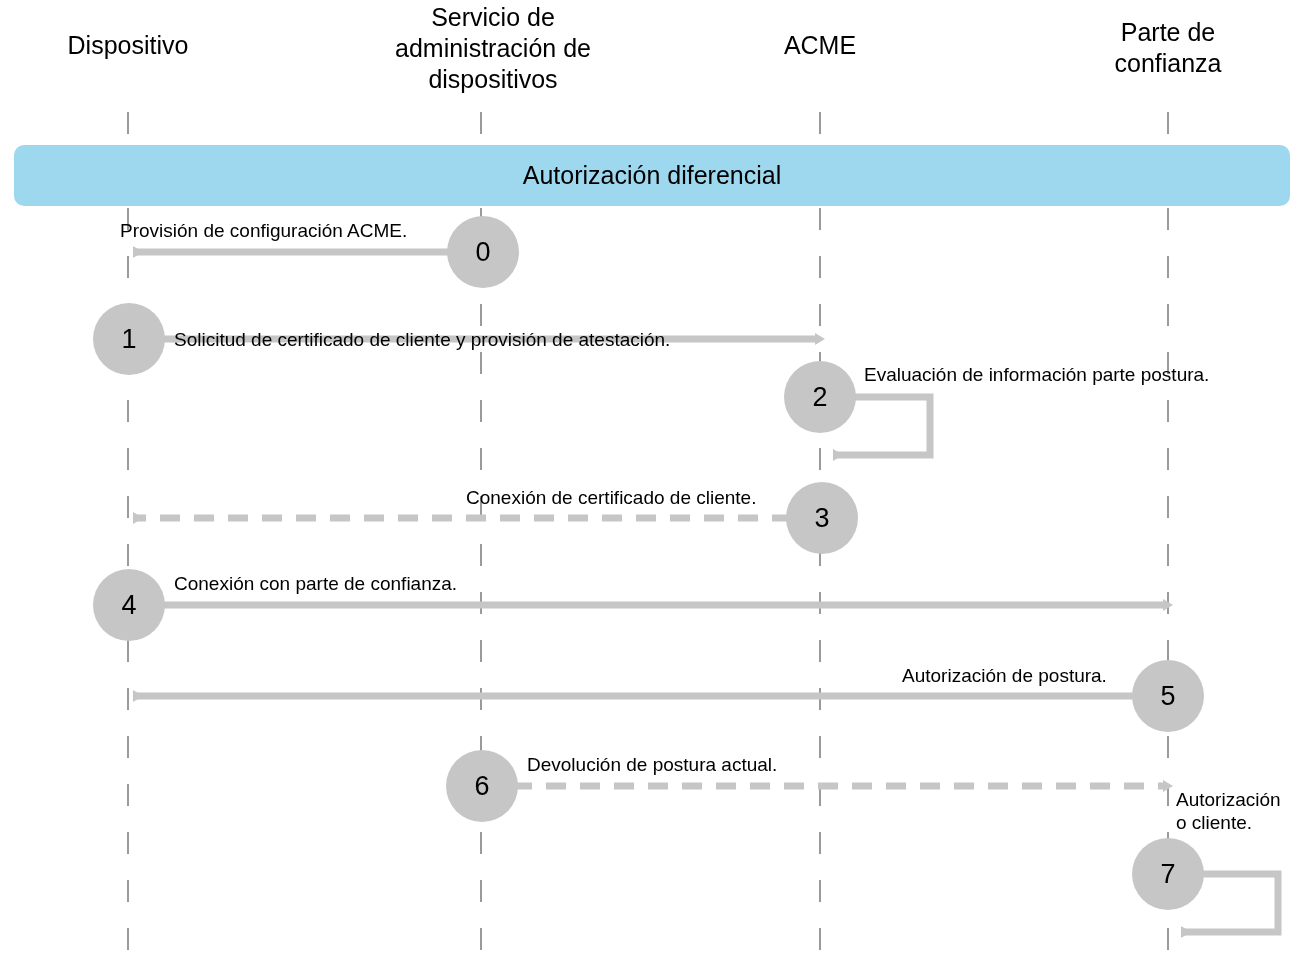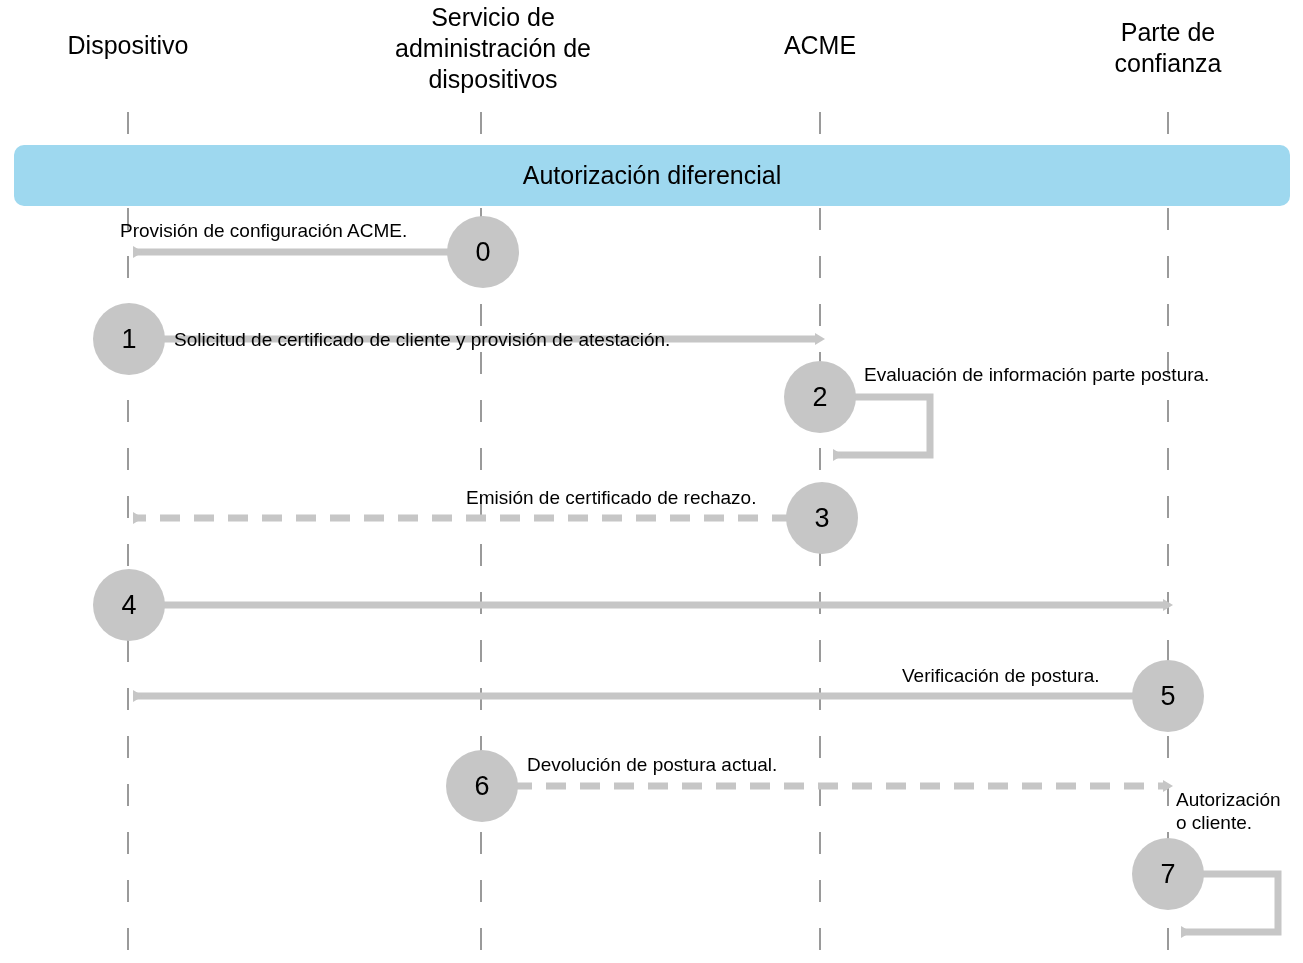--- a/index.html
+++ b/index.html
@@ -121,22 +121,23 @@
 confianza</div>
   <div class="lifeline-header" style="left:820px; top:30px; width:220px;">ACME</div>
 
   <div class="phase-banner">
     <span class="phase-banner-label">Autorización diferencial</span>
   </div>
 
   <div class="msg-label left" style="left:120px; top:219px;">Provisión de configuración ACME.</div>
   <div class="msg-label left" style="left:174px; top:290px;margin-top:38px;">Solicitud de certificado de cliente y provisión de atestación.</div>
   <div class="msg-label left" style="left:864px; top:363px;">Evaluación de información parte postura.</div>
-  <div class="msg-label left" style="left:466px; top:486px;">Emisión de certificado de rechazo.</div>
-  <div class="msg-label left" style="left:902px; top:664px;">Verificación de postura.</div>
+  <div class="msg-label left" style="left:466px; top:486px;">Conexión de certificado de cliente.</div>
+  <div class="msg-label left" style="left:174px; top:572px;">Conexión con parte de confianza.</div>
+  <div class="msg-label left" style="left:902px; top:664px;">Autorización de postura.</div>
   <div class="msg-label left" style="left:527px; top:753px;">Devolución de postura actual.</div>
   <div class="msg-label left" style="left:1176px; top:788px;">Autorización
 o cliente.</div>
 
   <div class="step-badge" style="left:483px; top:252px;">0</div>
   <div class="step-badge" style="left:129px; top:339px;">1</div>
   <div class="step-badge" style="left:820px; top:397px;">2</div>
   <div class="step-badge" style="left:822px; top:518px;">3</div>
   <div class="step-badge" style="left:129px; top:605px;">4</div>
   <div class="step-badge" style="left:1168px; top:696px;">5</div>

